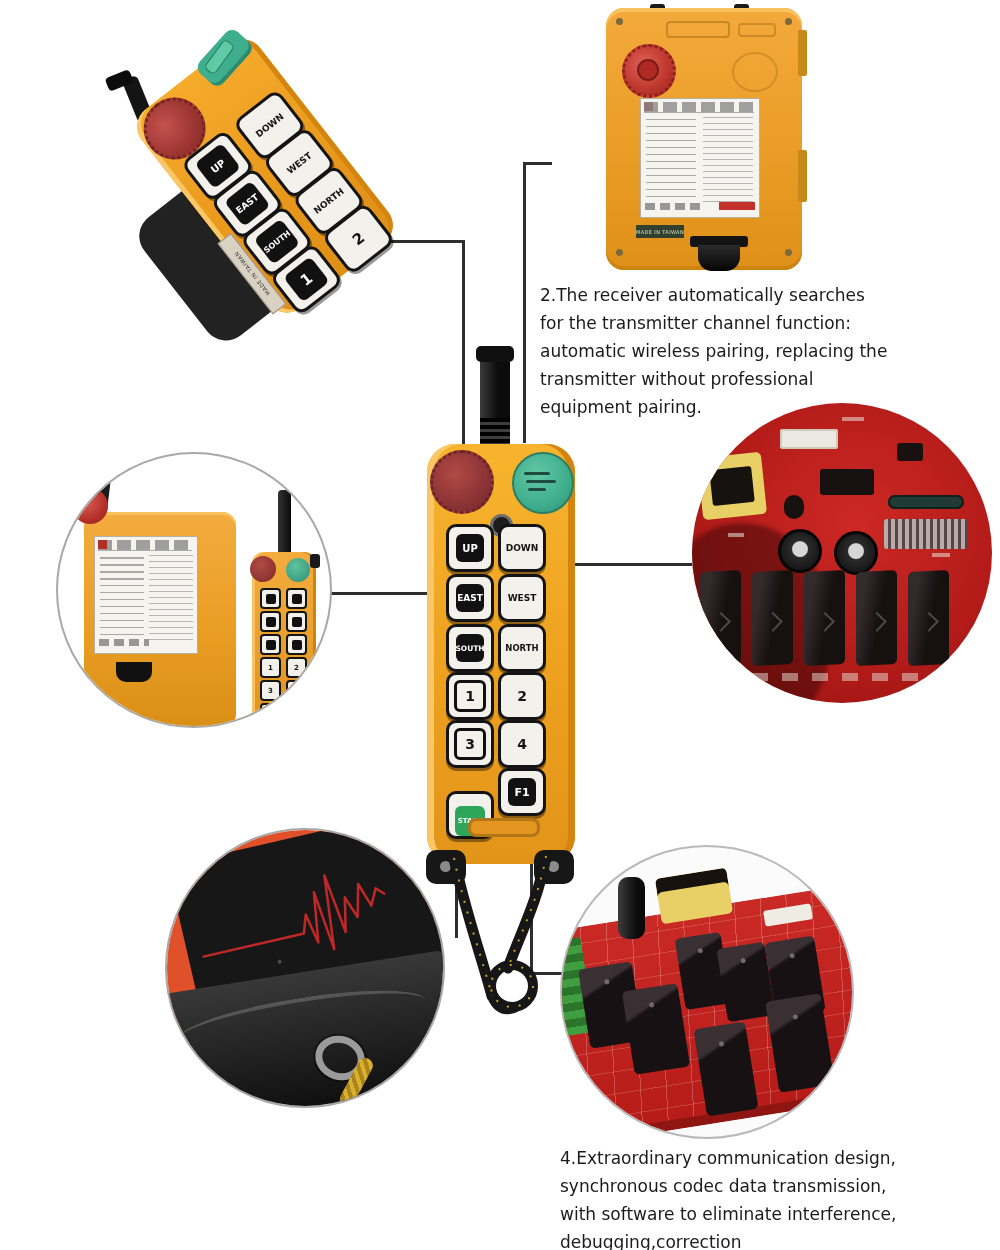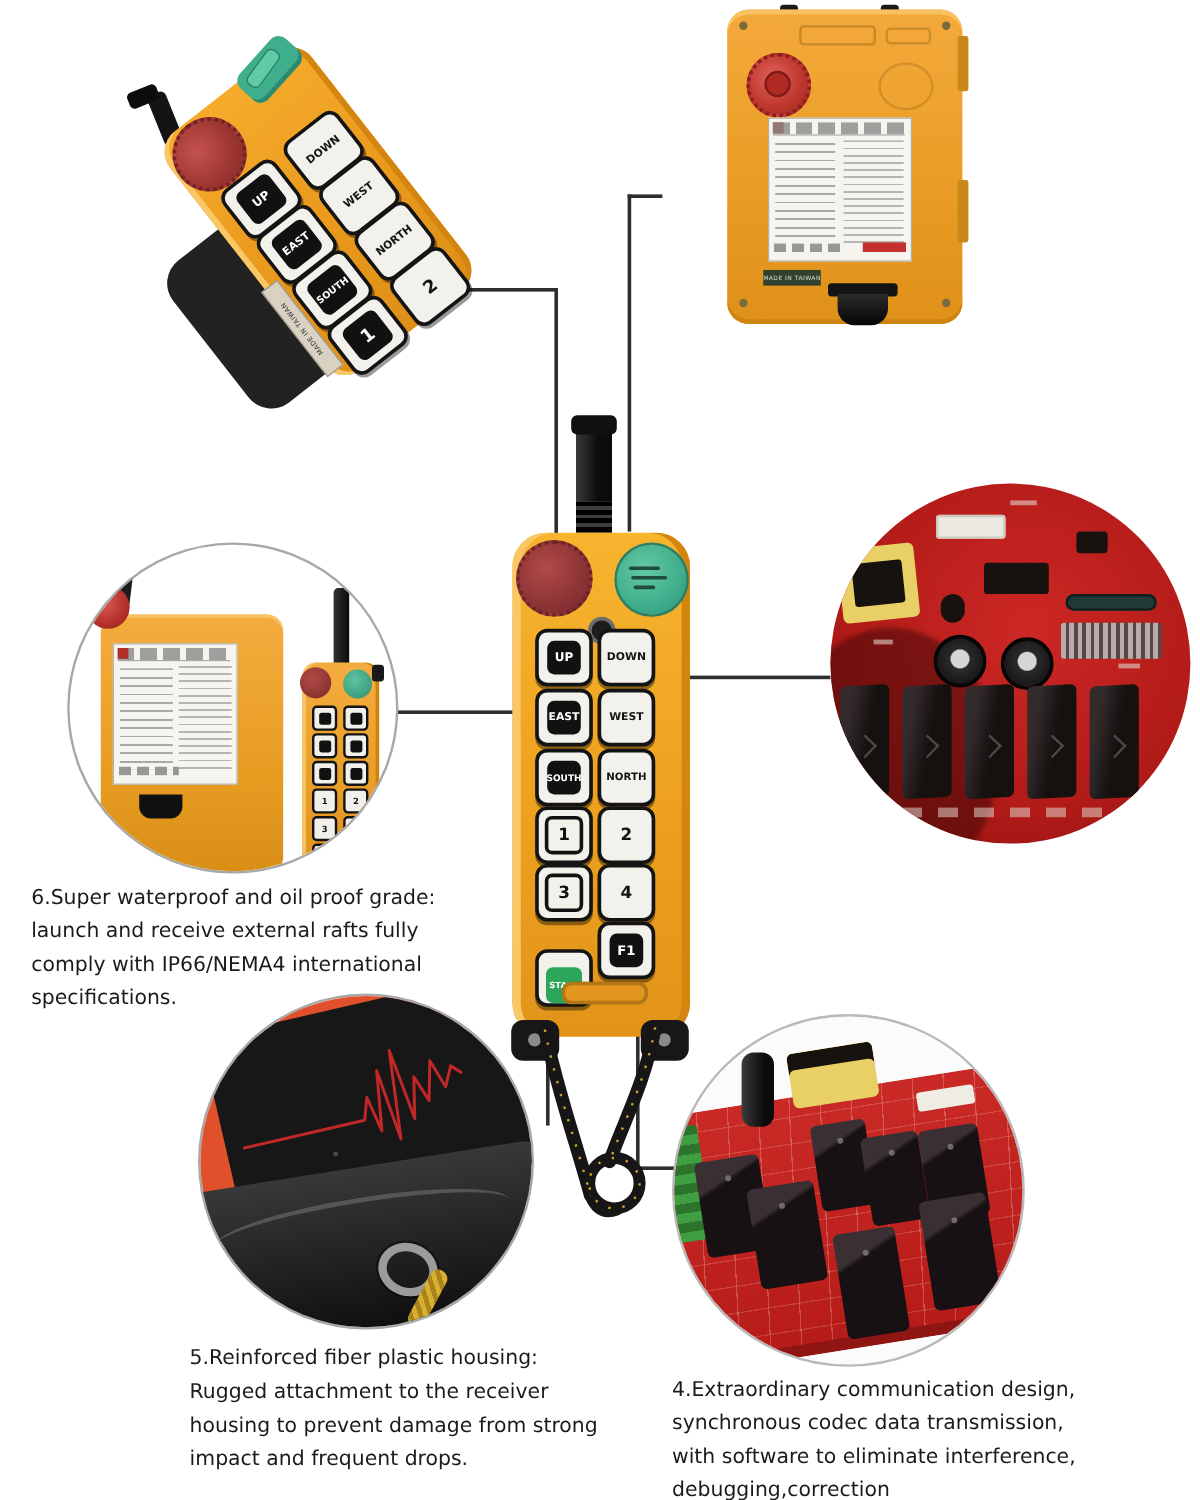--- a/index.html
+++ b/index.html
@@ -226,32 +226,29 @@
       <span>MADE IN TAIWAN</span>
     </div>
     <div class="rx-gflange"></div>
     <div class="rx-gbody"></div>
     <div class="rx-screw" style="left:10px;top:10px;"></div>
     <div class="rx-screw" style="right:10px;top:10px;"></div>
     <div class="rx-screw" style="left:10px;bottom:14px;"></div>
     <div class="rx-screw" style="right:10px;bottom:14px;"></div>
   </div>
 
+  <div class="feature" style="left:540px;top:281px;width:390px;">2.The receiver automatically searches
+for the transmitter channel function:
+automatic wireless pairing, replacing the
+transmitter without professional
+equipment pairing.</div>
   <div class="feature" style="left:560px;top:1144px;width:430px;">4.Extraordinary communication design,
 synchronous codec data transmission,
 with software to eliminate interference,
 debugging,correction</div>
-  <div class="feature" style="left:158px;top:1118px;width:370px;">5.Reinforced fiber plastic housing:
-Rugged attachment to the receiver
-housing to prevent damage from strong
-impact and frequent drops.</div>
-  <div class="feature" style="left:26px;top:734px;width:390px;">6.Super waterproof and oil proof grade:
-launch and receive external rafts fully
-comply with IP66/NEMA4 international
-specifications.</div>
 
   <div class="remote">
     <div class="rm-antenna"></div>
     <div class="rm-antenna-cap"></div>
     <div class="rm-antenna-ridge"></div>
     <div class="rm-body"></div>
     <div class="rm-stop"></div>
     <div class="rm-green">
       <i style="left:10px;top:18px;width:26px;"></i>
         <i style="left:12px;top:26px;width:30px;"></i>

